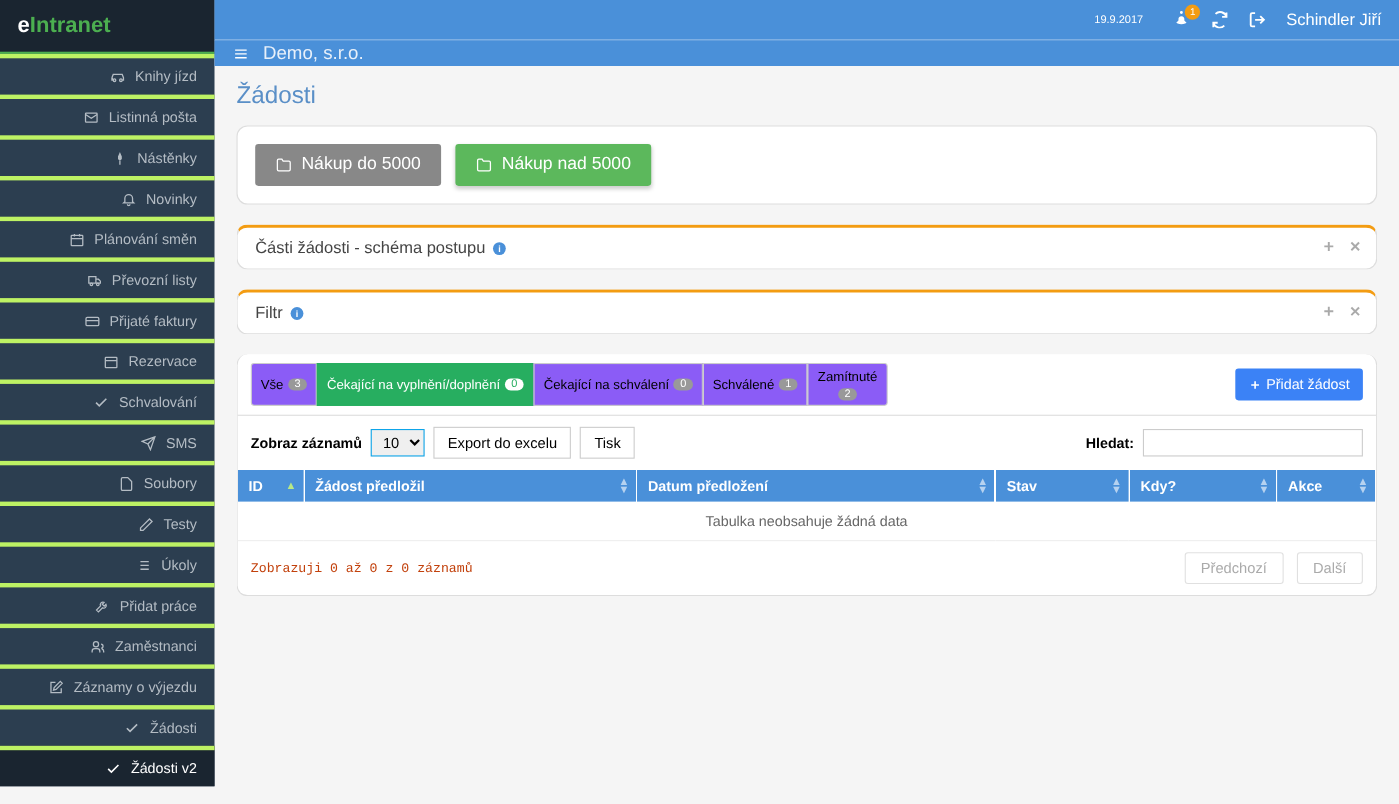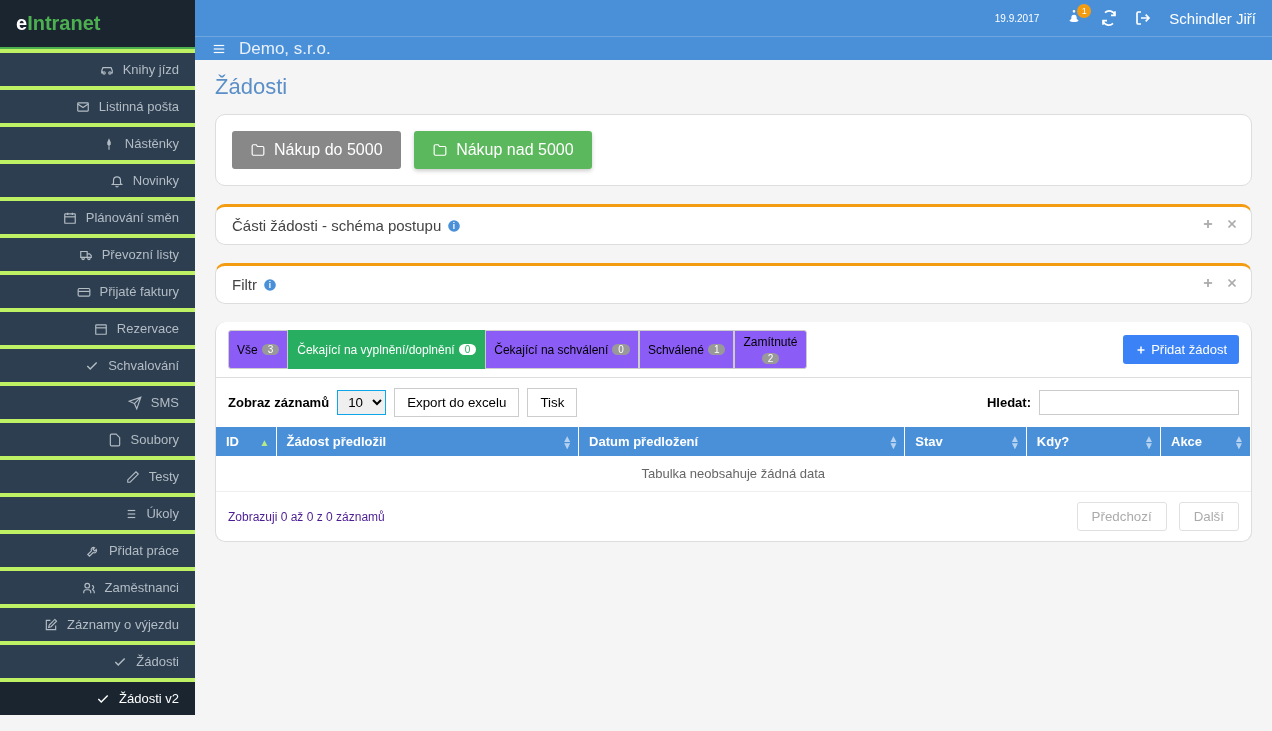--- a/index.html
+++ b/index.html
@@ -45,21 +45,21 @@
 .toolbar .btn-outline { border: 1px solid #ccc; background: #fff; padding: 6px 12px; cursor: pointer; }
 .toolbar .spacer { flex: 1; }
 .toolbar input[type=text] { border: 1px solid #ccc; padding: 4px 6px; width: 200px; }
 .data-table { width: 100%; border-collapse: collapse; }
 .data-table thead th { background: #4a90d9; color: #fff; text-align: left; padding: 7px 10px; font-size: 13px; font-weight: bold; border-right: 1px solid rgba(255,255,255,0.2); position: relative; }
 .sort-icons { position: absolute; right: 6px; top: 50%; transform: translateY(-50%); font-size: 10px; line-height: 7px; color: rgba(255,255,255,0.6); }
 .sort-icons.active-asc .up { color: #fff; }
 .data-table thead th:first-child .sort-icons .up { color: #b8e986; }
 .data-table td { padding: 10px; text-align: center; color: #666; border-bottom: 1px solid #eee; }
 .table-footer { padding: 10px 12px; display: flex; align-items: center; }
-.table-footer .info { color: #4c1d95; font-size: 12px; }
+.table-footer .info { color: #c2410c; font-size: 12px; font-family: Liberation Mono, monospace; }
 .pagination { margin-left: auto; display: flex; gap: 12px; }
 .page-btn { border: 1px solid #ccc; background: #fff; padding: 6px 14px; border-radius: 3px; color: #737373; cursor: pointer; }
 .page-btn.disabled { opacity: 0.6; cursor: default; }
 .info-icon { color: #4a90d9; }
 svg { display: block; }
 </style>
 </head>
 <body>
 
 <div class="layout">

